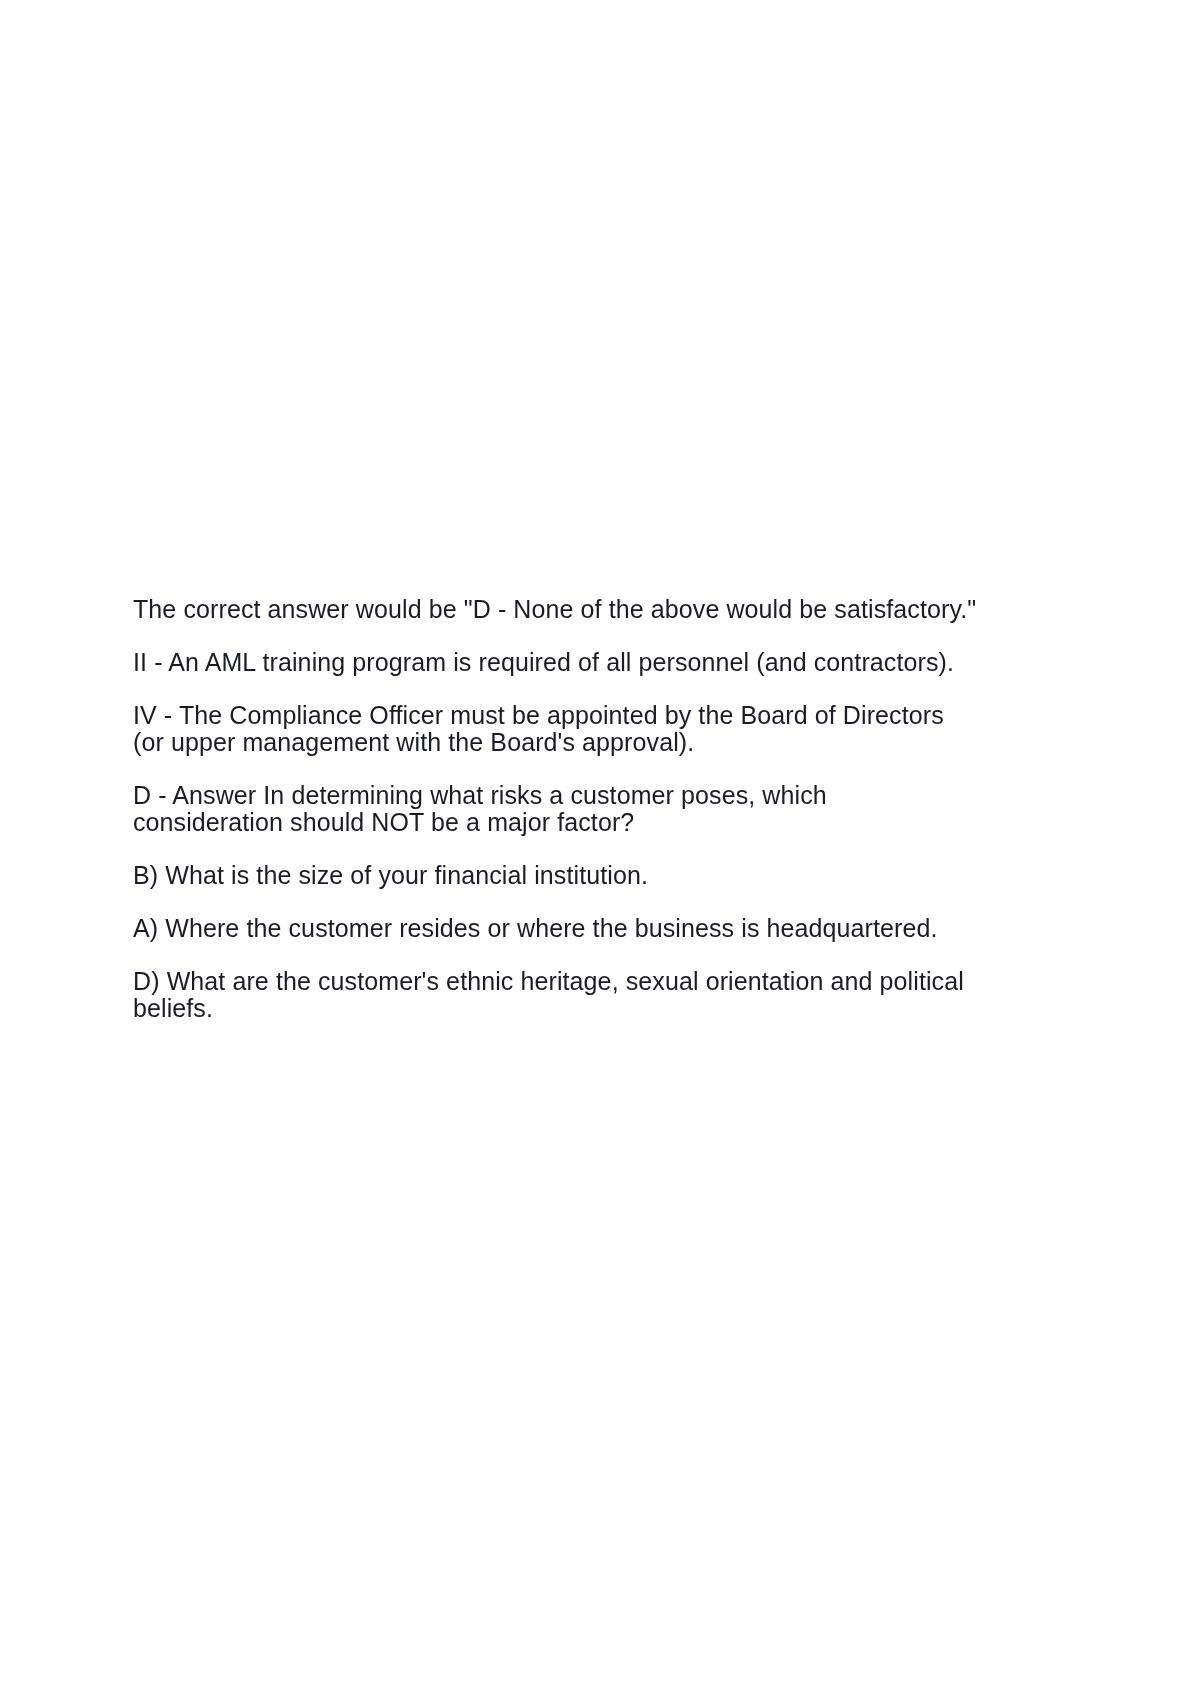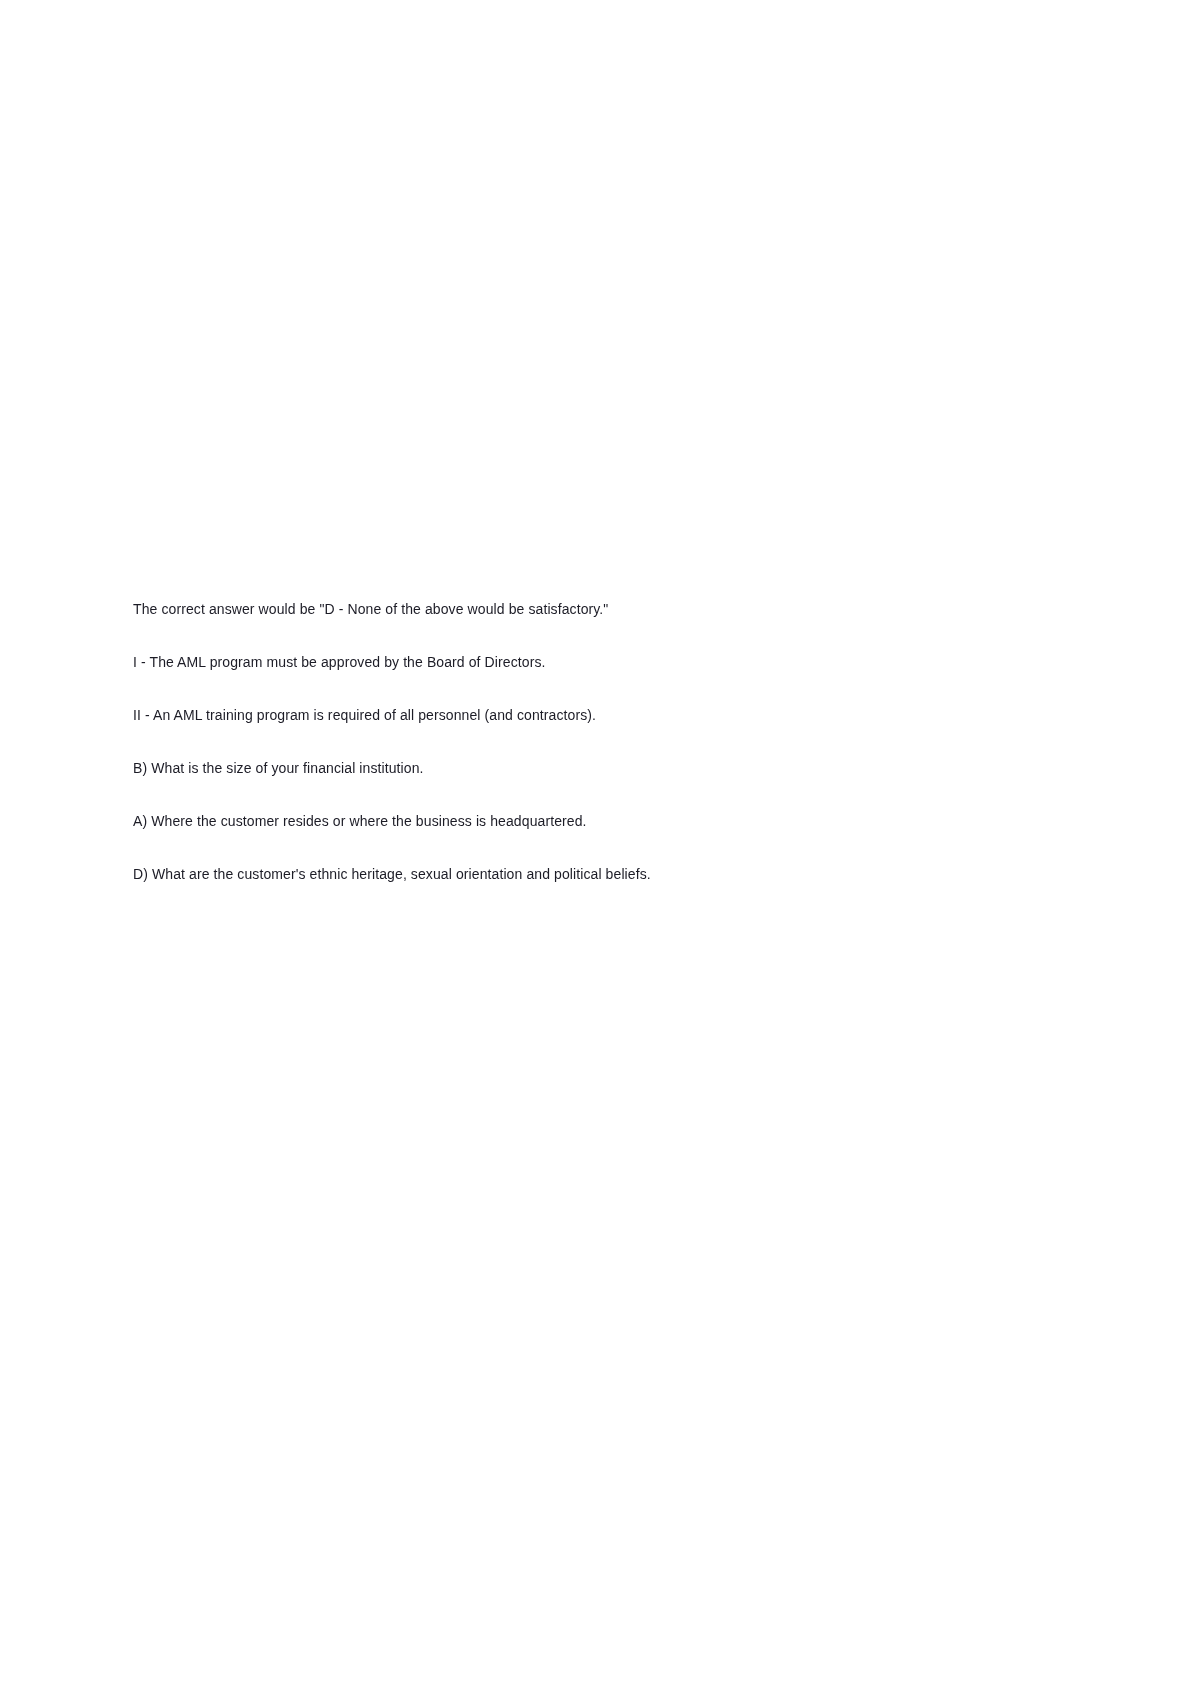--- a/index.html
+++ b/index.html
@@ -16,36 +16,37 @@
     overflow: hidden;
     font-family: "Liberation Sans", sans-serif;
   }
   .content {
     position: absolute;
     left: 133px;
     top: 596px;
     width: 845px;
   }
   .para {
-    font-size: 14px;
+    font-size: 25px;
     line-height: 27px;
     color: #1c1c26;
     margin: 0 0 26px 0;
     letter-spacing: 0.1px;
     text-align: left;
   }
   .para:last-child {
     margin-bottom: 16px;
   }
 </style>
 </head>
 <body>
 
 <div class="page">
   <div class="content">
     <p class="para">The correct answer would be "D - None of the above would be satisfactory."</p>
-    <p class="para">I - The AML program must be approved by the Board of Directors.</p>
     <p class="para">II - An AML training program is required of all personnel (and contractors).</p>
+    <p class="para">IV - The Compliance Officer must be appointed by the Board of Directors (or upper management with the Board's approval).</p>
+    <p class="para">D - Answer In determining what risks a customer poses, which consideration should NOT be a major factor?</p>
     <p class="para">B) What is the size of your financial institution.</p>
     <p class="para">A) Where the customer resides or where the business is headquartered.</p>
     <p class="para">D) What are the customer's ethnic heritage, sexual orientation and political beliefs.</p>
   </div>
 </div>
 
 </body></html>

